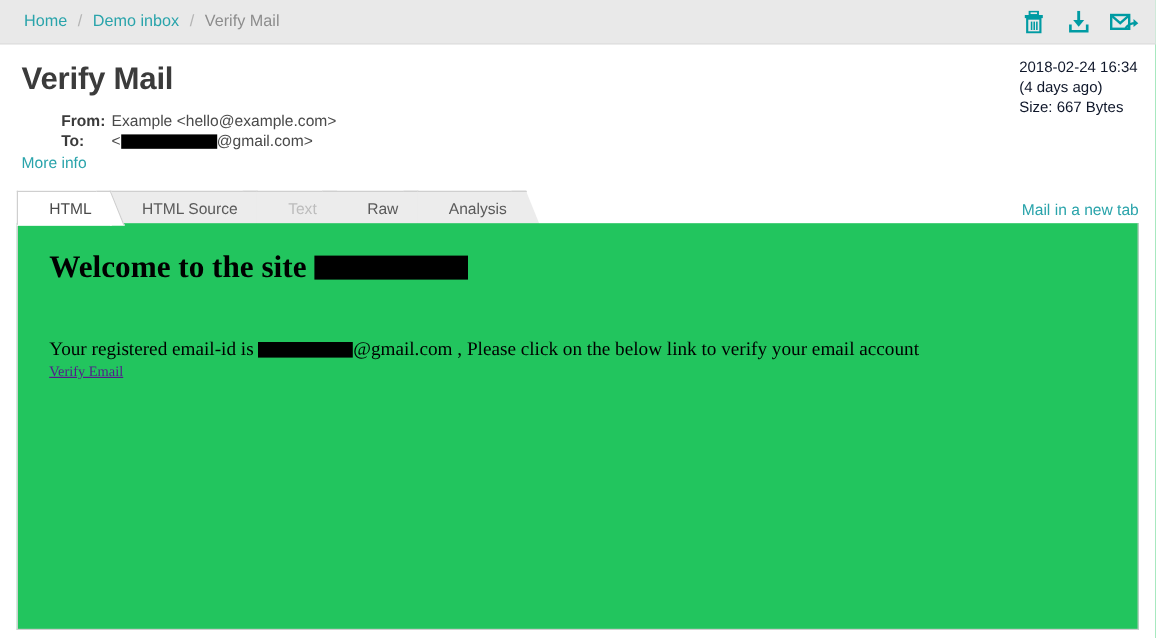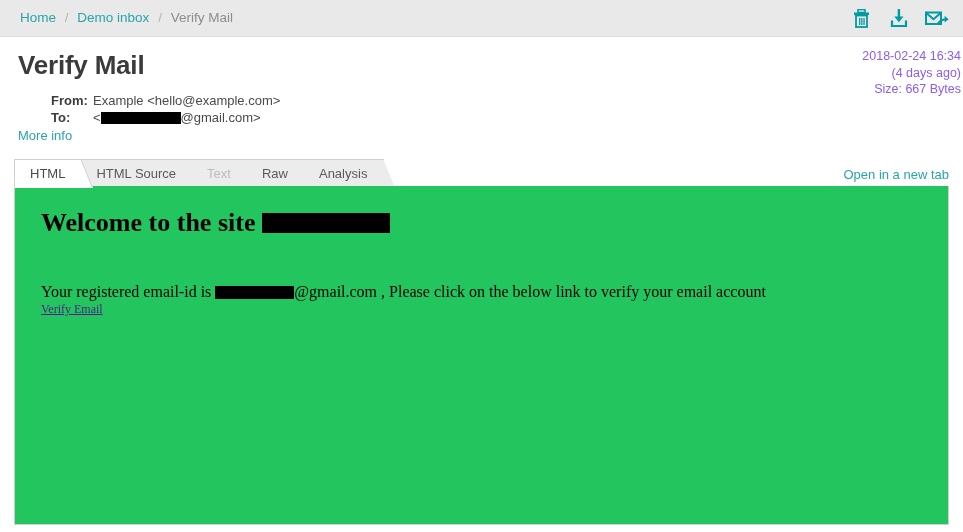--- a/index.html
+++ b/index.html
@@ -71,25 +71,24 @@
     position: absolute;
     left: 18px;
     top: 50px;
     font-size: 26px;
     font-weight: bold;
     color: #3b3b3b;
     letter-spacing: -0.2px;
   }
   .meta-right {
     position: absolute;
-    right: 2px;
+    right: 15px;
     top: 48px;
-    text-align: right;
     font-size: 12.5px;
-    color: #8b5cf6;
+    color: #0f172a;
     line-height: 16.5px;
   }
 
   .addr-block {
     position: absolute;
     left: 18px;
     top: 92px;
     font-size: 13px;
     line-height: 17px;
     color: #3b3b3b;
@@ -127,21 +126,21 @@
     left: 14px;
     top: 158px;
     height: 30px;
     display: flex;
     align-items: flex-end;
   }
   .tab {
     position: relative;
     height: 29px;
     line-height: 28px;
-    padding: 0 17px 0 15px;
+    padding: 0 17px 0 26px;
     font-size: 13px;
     color: #5a5a5a;
     background: #ececec;
     border-top: 1px solid #cfcfcf;
     border-bottom: 1px solid #cfcfcf;
     box-sizing: border-box;
     cursor: pointer;
     white-space: nowrap;
     margin-right: -1px;
   }
@@ -311,21 +310,21 @@
   </div>
   <div class="tab">
     <span class="tab-label">Raw</span>
   </div>
   <div class="tab">
     <span class="tab-label">Analysis</span>
   </div>
   <div class="tab-endcap"></div>
 </div>
 
-<a class="open-new-tab">Open in a new tab</a>
+<a class="open-new-tab">Mail in a new tab</a>
 
 <div class="panel">
   <div class="panel-inner">
     <div class="mail-h1"><span>Welcome to the site </span><span class="redact redact-head"></span></div>
     <div class="mail-p"><span>Your registered email-id is </span><span class="redact redact-body"></span><span>@gmail.com , Please click on the below link to verify your email account</span></div>
     <a class="verify-link">Verify Email</a>
   </div>
 </div>
 
 </body></html>

